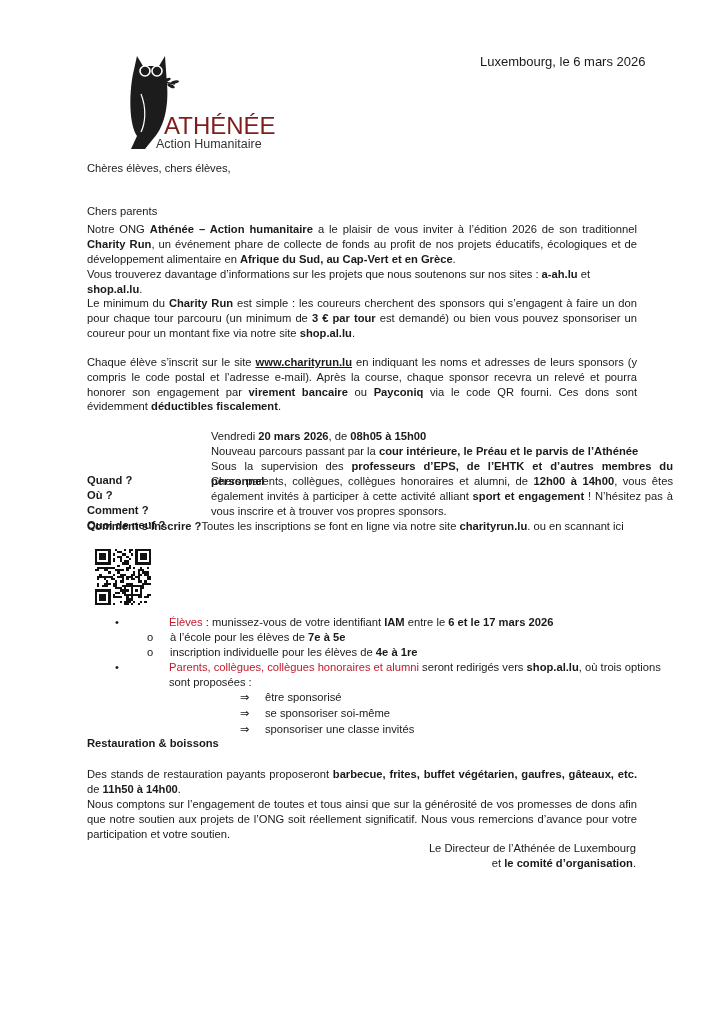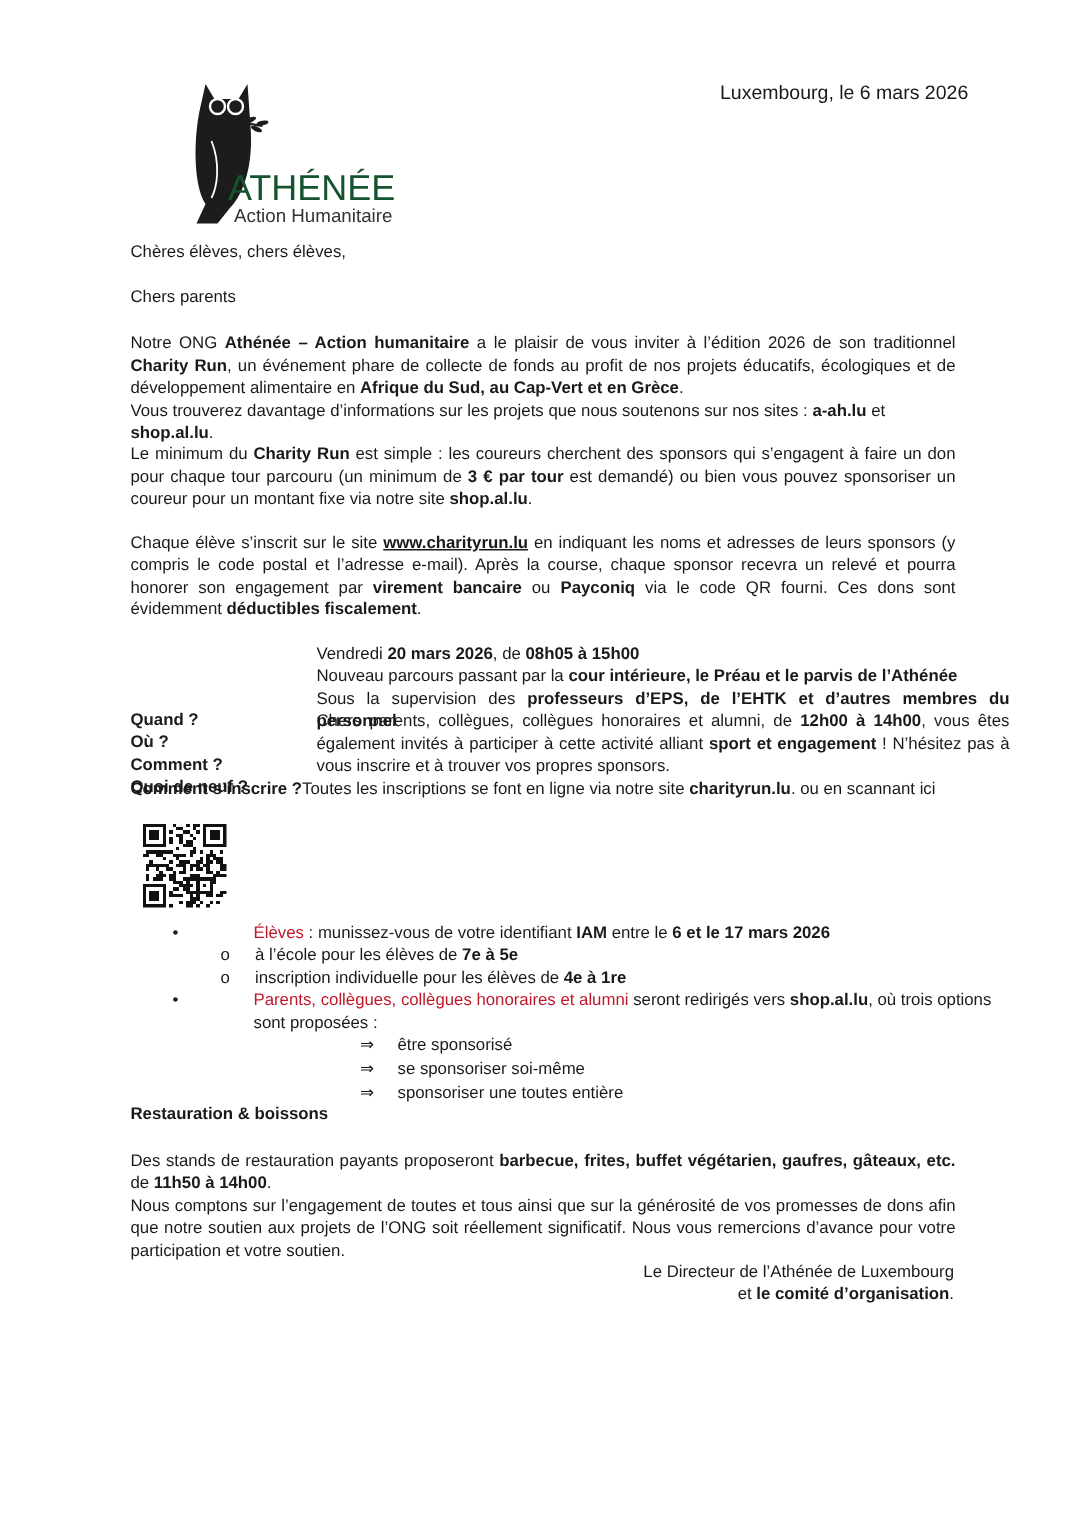--- a/index.html
+++ b/index.html
@@ -1,20 +1,20 @@
 <!DOCTYPE html>
 <html><head>
 <meta charset="utf-8">
 <style>
   html, body { margin:0; padding:0; background:#ffffff; }
   body { width:724px; height:1024px; position:relative; overflow:hidden;
          font-family:"Liberation Sans", sans-serif; color:#1a1a1a; font-size:11.2px; }
   .page { position:absolute; left:0; top:0; width:724px; height:1024px; }
   .logo { position:absolute; left:123px; top:54px; width:130px; height:98px; }
-  .logo-word { position:absolute; left:152px; top:112px; font-size:24px; letter-spacing:0px; color:#14532d; font-family:"Liberation Sans", sans-serif; }
+  .logo-word { position:absolute; left:164px; top:112px; font-size:24px; letter-spacing:0px; color:#7f1d1d; font-family:"Liberation Sans", sans-serif; }
   .logo-sub { position:absolute; left:156px; top:137px; font-size:12.5px; color:#333; }
   .date { position:absolute; left:480px; top:54px; font-size:13px; color:#1a1a1a; }
   .p { position:absolute; left:87px; width:550px; line-height:14.8px; text-align:justify; }
   .b { font-weight:bold; }
   .u { text-decoration:underline; }
   .red { color:#c0182a; }
   .row { position:absolute; left:87px; width:550px; line-height:14.8px; }
   .row .lab { position:absolute; left:0; top:0; width:88px; font-weight:bold;margin-top:44px; }
   .row .val { position:absolute; left:88px; top:0; width:462px; text-align:justify;margin-left:36px; }
   .bullet { position:absolute; left:115px; width:520px; line-height:14.8px; }
@@ -43,21 +43,21 @@
     <ellipse cx="48" cy="32" rx="4" ry="1.6" fill="#1c1c1c" transform="rotate(25 48 32)"></ellipse>
     <ellipse cx="52" cy="28" rx="4" ry="1.6" fill="#1c1c1c" transform="rotate(-10 52 28)"></ellipse>
     <path d="M18 40 C24 55 22 70 18 78" stroke="#fff" stroke-width="1.2" fill="none"></path>
   </svg>
   <div class="logo-word">ATHÉNÉE</div>
   <div class="logo-sub">Action Humanitaire</div>
 
   <div class="date">Luxembourg, le 6 mars 2026</div>
 
   <div class="p" style="top:161px">Chères élèves, chers élèves,</div>
-  <div class="p" style="top:191px">Chers parents</div>
+  <div class="p" style="top:204px">Chers parents</div>
 
   <div class="p" style="top:222px">
     <span>Notre ONG </span><span class="b">Athénée – Action humanitaire</span><span> a le plaisir de vous inviter à l’édition 2026 de son traditionnel </span><span class="b">Charity Run</span><span>, un événement phare de collecte de fonds au profit de nos projets éducatifs, écologiques et de développement alimentaire en </span><span class="b">Afrique du Sud, au Cap-Vert et en Grèce</span><span>.</span>
   </div>
   <div class="p" style="top:267px; text-align:left; width:560px">
     <span>Vous trouverez davantage d’informations sur les projets que nous soutenons sur nos sites : </span><span class="b">a-ah.lu</span><span> et </span><span class="b">shop.al.lu</span><span>.</span>
   </div>
 
   <div class="p" style="top:296px">
     <span>Le minimum du </span><span class="b">Charity Run</span><span> est simple : les coureurs cherchent des sponsors qui s’engagent à faire un don pour chaque tour parcouru (un minimum de </span><span class="b">3 € par tour</span><span> est demandé) ou bien vous pouvez sponsoriser un coureur pour un montant fixe via notre site </span><span class="b">shop.al.lu</span><span>.</span>
@@ -295,21 +295,21 @@
   <div class="arr" style="top:690px">
     <span class="a">⇒</span>
       <span class="txt">être sponsorisé</span>
   </div>
   <div class="arr" style="top:706px">
     <span class="a">⇒</span>
       <span class="txt">se sponsoriser soi-même</span>
   </div>
   <div class="arr" style="top:722px">
     <span class="a">⇒</span>
-      <span class="txt">sponsoriser une toutes entière</span>
+      <span class="txt">sponsoriser une classe invités</span>
   </div>
 
   <div class="p b" style="top:736px">Restauration &amp; boissons</div>
 
   <div class="p" style="top:767px">
     <span>Des stands de restauration payants proposeront </span><span class="b">barbecue, frites, buffet végétarien, gaufres, gâteaux, etc.</span><span> de </span><span class="b">11h50 à 14h00</span><span>.</span>
   </div>
   <div class="p" style="top:797px">Nous comptons sur l’engagement de toutes et tous ainsi que sur la générosité de vos promesses de dons afin que notre soutien aux projets de l’ONG soit réellement significatif. Nous vous remercions d’avance pour votre participation et votre soutien.</div>
 
   <div class="sig" style="top:841px">Le Directeur de l’Athénée de Luxembourg</div>

